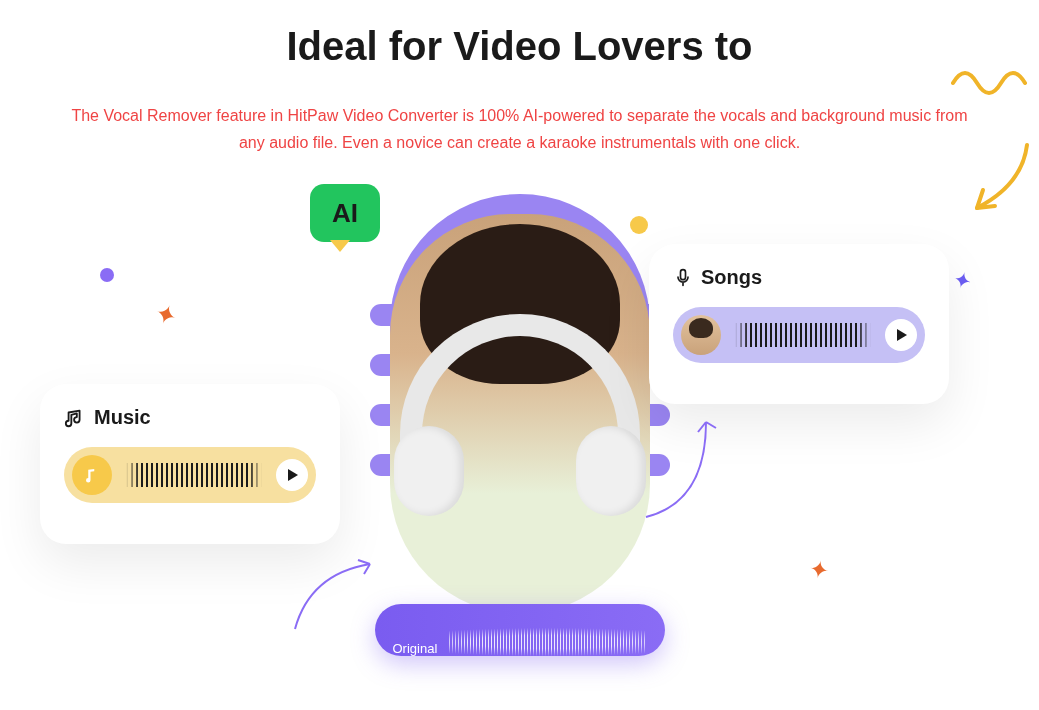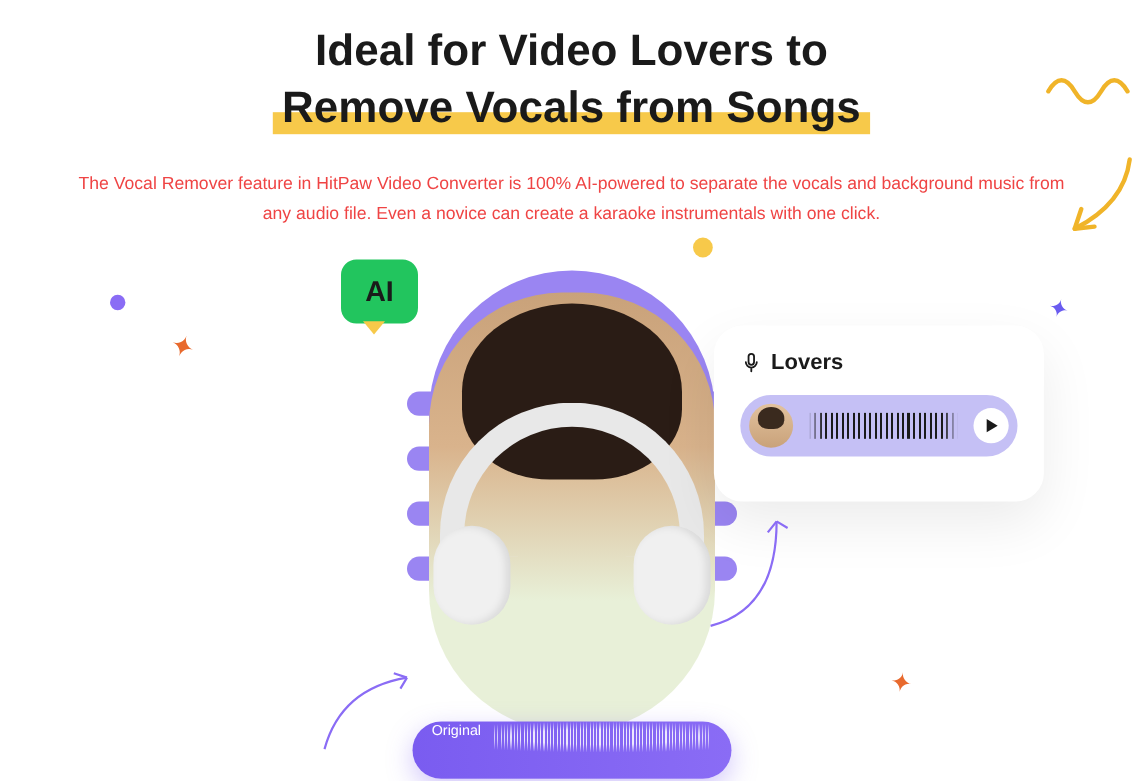--- a/index.html
+++ b/index.html
@@ -118,21 +118,21 @@
   .original-pill {
     position: absolute;
     left: 50%;
     bottom: 28px;
     transform: translateX(-50%);
     width: 290px;
     height: 52px;
     background: linear-gradient(90deg, #7a5cf0, #8a6cf5);
     border-radius: 26px;
     display: flex;
-    align-items: flex-start;
+    align-items: flex-end;
     padding: 0 18px;
     box-shadow: 0 8px 24px rgba(122,92,240,0.35);
   }
   .original-label {
     color: #fff;
     font-size: 13px;
     font-weight: 500;
     margin-right: 12px;
   }
   .waveform-white {
@@ -235,24 +235,20 @@
   .spark-purple { top: 268px; right: 68px; color:#6a5cf0; font-size:22px; transform: rotate(15deg);}
   .spark-orange2 { bottom: 100px; right: 210px; color:#e86a2e; font-size:24px; transform: rotate(10deg);}
   .arc-left { bottom: 40px; left: 280px; }
   .arc-right { top: 218px; right: 318px; }
 </style>
 </head>
 <body>
 
 <div class="heading">
   <div>Ideal for Video Lovers to</div>
-  <div class="heading-line2">
-    <span class="heading-highlight"></span>
-    <span>Remove Vocals from Songs</span>
-  </div>
 </div>
 
 <p class="description">The Vocal Remover feature in HitPaw Video Converter is 100% AI-powered to separate the vocals and background music from any audio file. Even a novice can create a karaoke instrumentals with one click.</p>
 
 <div class="hero-area">
 
   <svg class="mic-bg" viewBox="0 0 300 440">
     <rect x="20" y="10" width="260" height="380" rx="130" fill="#9a85f2"></rect>
     <rect x="0" y="120" width="40" height="22" rx="11" fill="#9a85f2"></rect>
     <rect x="0" y="170" width="40" height="22" rx="11" fill="#9a85f2"></rect>
@@ -273,28 +269,45 @@
 
   <div class="ai-badge">
     <span>AI</span>
   </div>
 
   <div class="original-pill">
     <span class="original-label">Original</span>
     <div class="waveform-white"></div>
   </div>
 
+  <div class="card card-music">
+    <div class="card-title">
+      <svg width="22" height="22" viewBox="0 0 24 24">
+        <path d="M8 18a3 3 0 1 1-3-3V6l12-2v10a3 3 0 1 1-3-3V7L8 8.5V18z" fill="none" stroke="#1a1a1a" stroke-width="2" stroke-linejoin="round"></path>
+      </svg>
+      <span>Music</span>
+    </div>
+    <div class="pill pill-music">
+      <div class="avatar">
+        <svg width="18" height="18" viewBox="0 0 24 24">
+            <path d="M10 19a3 3 0 1 1-3-3V5l8-1v3l-5 .7V19z" fill="#fff"></path>
+          </svg>
+      </div>
+      <div class="wave-dark"></div>
+      <div class="play-btn"></div>
+    </div>
+  </div>
 
   <div class="card card-vocal">
     <div class="card-title">
       <svg width="20" height="22" viewBox="0 0 24 24">
         <rect x="9" y="2" width="6" height="12" rx="3" fill="none" stroke="#1a1a1a" stroke-width="2"></rect>
         <path d="M6 11a6 6 0 0 0 12 0M12 17v4" fill="none" stroke="#1a1a1a" stroke-width="2" stroke-linecap="round"></path>
       </svg>
-      <span>Lovers</span>
+      <span>Songs</span>
     </div>
     <div class="pill pill-vocal">
       <div class="avatar avatar-vocal"></div>
       <div class="wave-dark"></div>
       <div class="play-btn"></div>
     </div>
   </div>
 
   <svg class="deco arc-left" width="100" height="90" viewBox="0 0 100 90">
     <path d="M90 10 Q 30 20 15 75" fill="none" stroke="#8a6cf5" stroke-width="2"></path>

